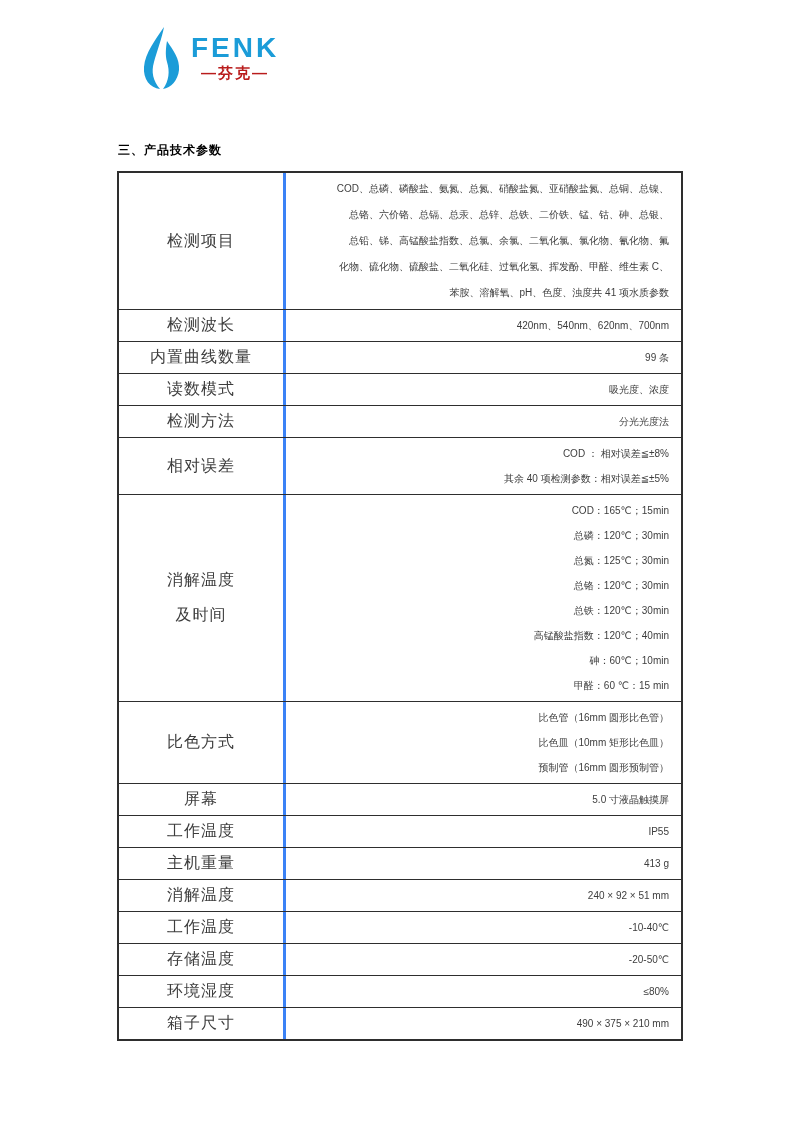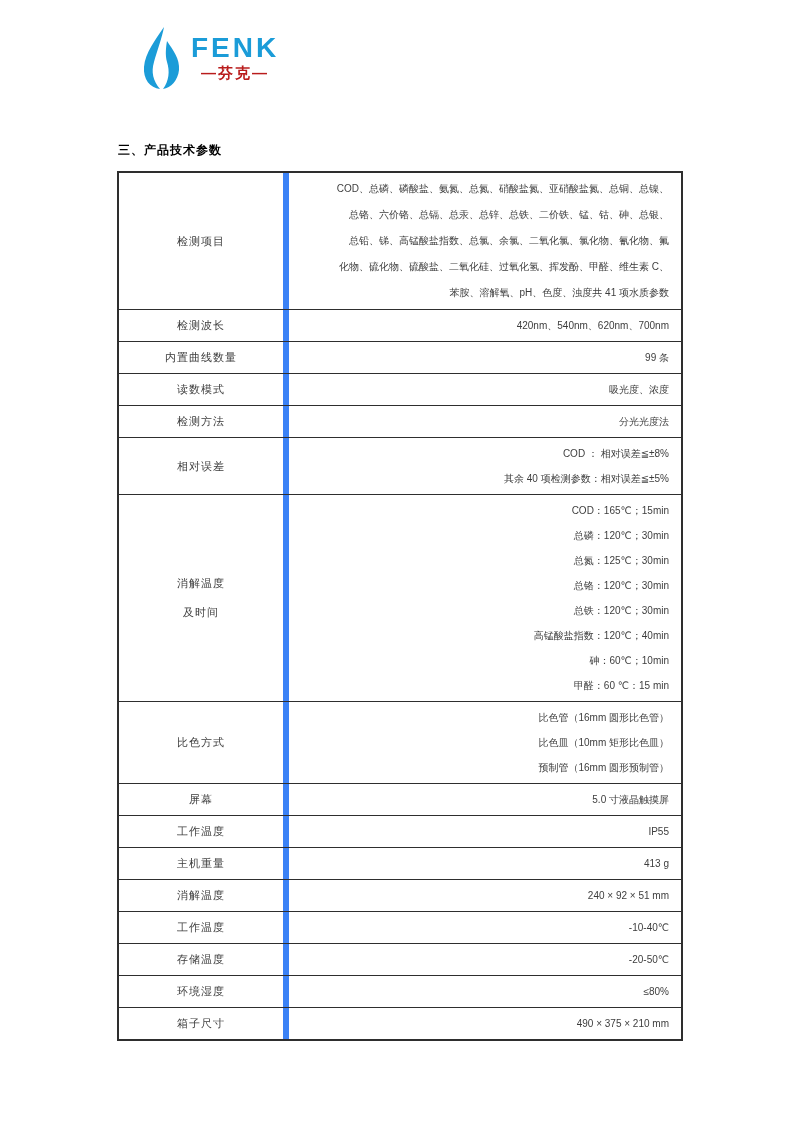--- a/index.html
+++ b/index.html
@@ -40,25 +40,25 @@
     border:2px solid #2e2e2e;
   }
   .trow {
     display:flex;
     border-bottom:1px solid #2e2e2e;
     min-height:31px;
   }
   .trow:last-child { border-bottom:none; }
   .tlabel {
     width:160px; flex:0 0 160px;
-    border-right:6px solid #3b82f6;
+    border-right:3px solid #3b82f6;
     display:flex; flex-direction:column;
     justify-content:center; align-items:center;
     text-align:center;
-    font-size:11px;
+    font-size:16px;
     padding:3px 2px;
     letter-spacing:1px;
   }
   .tlabel .lbl2 { margin-top:14px; }
   .tcontent {
     flex:1 1 auto;
     display:flex; flex-direction:column; justify-content:center;
     font-size:10px;
     padding:3px 12px;
     min-width:0;

